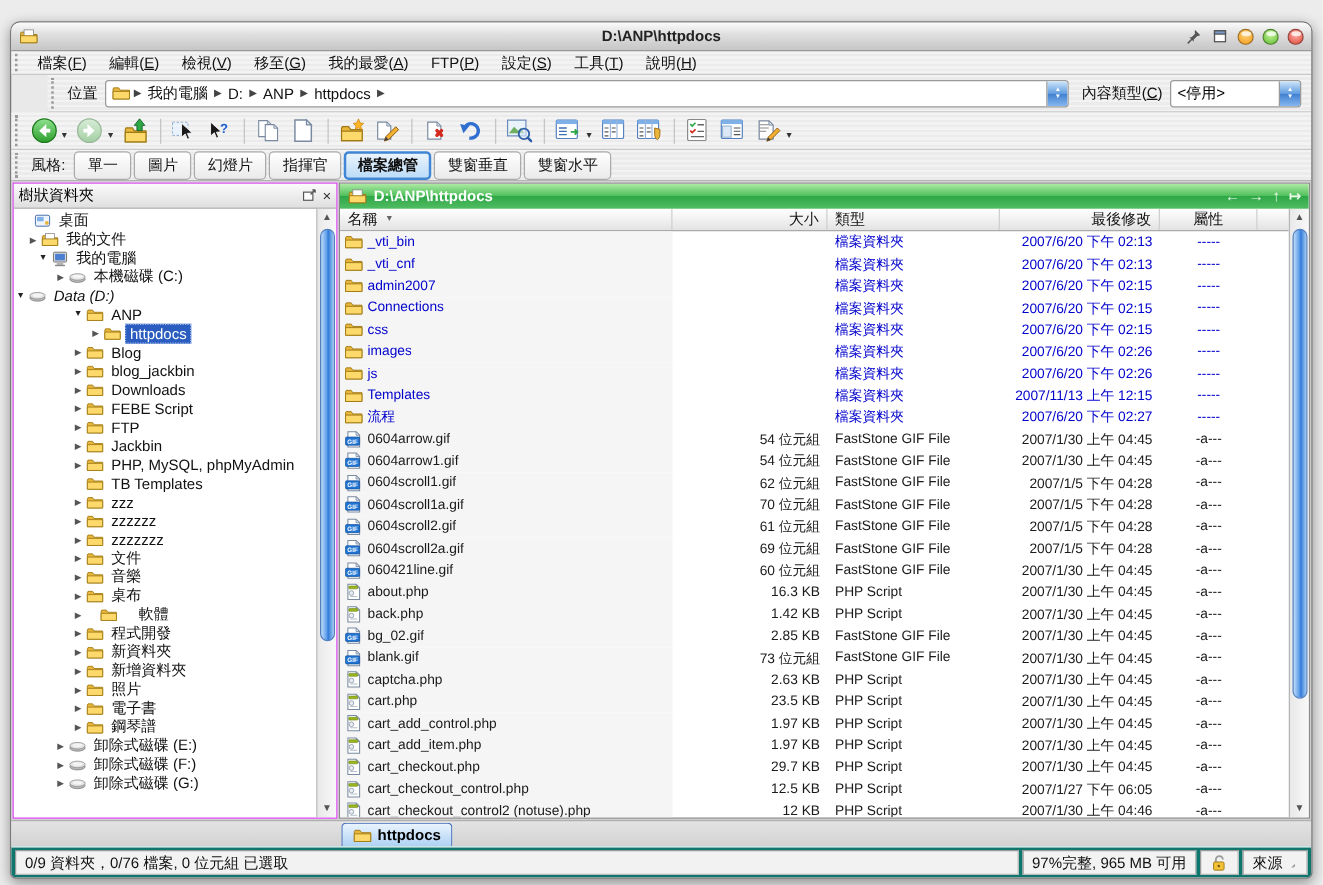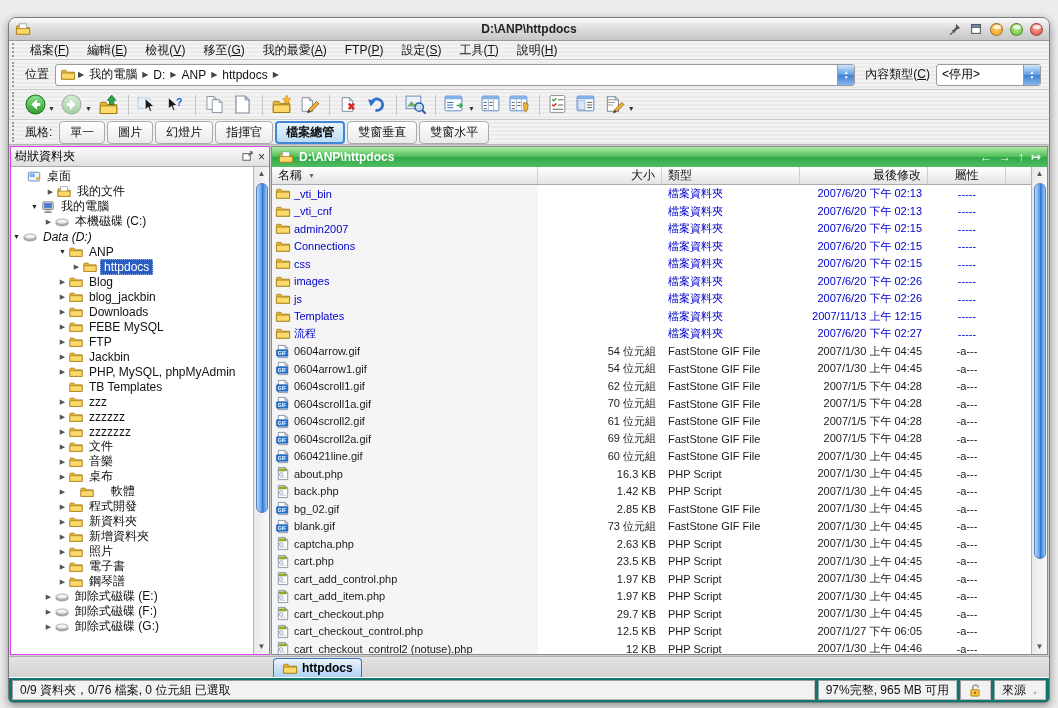--- a/index.html
+++ b/index.html
@@ -19,21 +19,21 @@
   .gel.y{background:radial-gradient(circle at 50% 35%,#ffd27a,#f29b18);}
   .gel.g{background:radial-gradient(circle at 50% 35%,#c2f09a,#5fbe2e);}
   .gel.r{background:radial-gradient(circle at 50% 35%,#ffb0a6,#dd4638);}
   
   .bar{background:repeating-linear-gradient(180deg,#f3f3f3 0 2px,#ebebeb 2px 4px);
     border-bottom:1px solid #c9c9c9;display:flex;align-items:center;}
   .grip{width:7px;align-self:stretch;margin:2px 2px 2px 3px;border-left:2px dotted #9a9a9a;}
   .menubar{height:19px;flex:0 0 19px;}
   .menu-item{font-size:12px;color:#111;padding:0 9px;cursor:default;}
   .menu-item u{text-decoration:underline;}
-  .addressbar{height:30px;flex:0 0 30px;}
+  .addressbar{height:30px;flex:0 0 30px;margin-left:29px;}
   .bar-label{font-size:12px;color:#111;padding:0 6px 0 4px;white-space:nowrap;}
   .crumbbox{height:22px;background:#fff;border:1px solid #9a9a9a;border-radius:3px;
     display:flex;align-items:center;flex:1 1 auto;margin-right:6px;padding-left:4px;overflow:hidden;}
   .crumb-seg{font-size:12px;color:#111;padding:0 3px;white-space:nowrap;}
   .crumb-sep{font-size:8px;color:#444;padding:0 2px;}
   .stepper{width:17px;height:100%;margin-left:auto;border-left:1px solid #9a9a9a;
     background:linear-gradient(180deg,#cfe5fa,#5f9ce0 50%,#3f7ecf 50%,#86b8ef);
     display:flex;flex-direction:column;align-items:center;justify-content:center;color:#fff;
     font-size:5px;line-height:5px;}
   .combobox{width:105px;height:22px;background:#fff;border:1px solid #9a9a9a;border-radius:3px;
@@ -474,21 +474,21 @@
       </div>
       <div class="tree-body">
         <div class="tree-scroll" id="tree-items">
             <div class="tree-row" style="padding-left: 4px;">
               <span class="tree-arrow"></span>
               <svg class="tree-ico">
                 <use href="#i-desktop"></use>
               </svg>
               <span class="tree-label">桌面</span>
             </div>
-            <div class="tree-row" style="padding-left: 34px;">
+            <div class="tree-row" style="padding-left: 10px;">
               <span class="tree-arrow">▶</span>
               <svg class="tree-ico">
                 <use href="#i-docs"></use>
               </svg>
               <span class="tree-label">我的文件</span>
             </div>
             <div class="tree-row" style="padding-left: 18px;">
               <span class="tree-arrow down">▼</span>
               <svg class="tree-ico">
                 <use href="#i-computer"></use>
@@ -542,21 +542,21 @@
               <svg class="tree-ico">
                 <use href="#i-folder"></use>
               </svg>
               <span class="tree-label">Downloads</span>
             </div>
             <div class="tree-row" style="padding-left: 46px;">
               <span class="tree-arrow">▶</span>
               <svg class="tree-ico">
                 <use href="#i-folder"></use>
               </svg>
-              <span class="tree-label">FEBE MySQL</span>
+              <span class="tree-label">FEBE Script</span>
             </div>
             <div class="tree-row" style="padding-left: 46px;">
               <span class="tree-arrow">▶</span>
               <svg class="tree-ico">
                 <use href="#i-folder"></use>
               </svg>
               <span class="tree-label">FTP</span>
             </div>
             <div class="tree-row" style="padding-left: 46px;">
               <span class="tree-arrow">▶</span>

